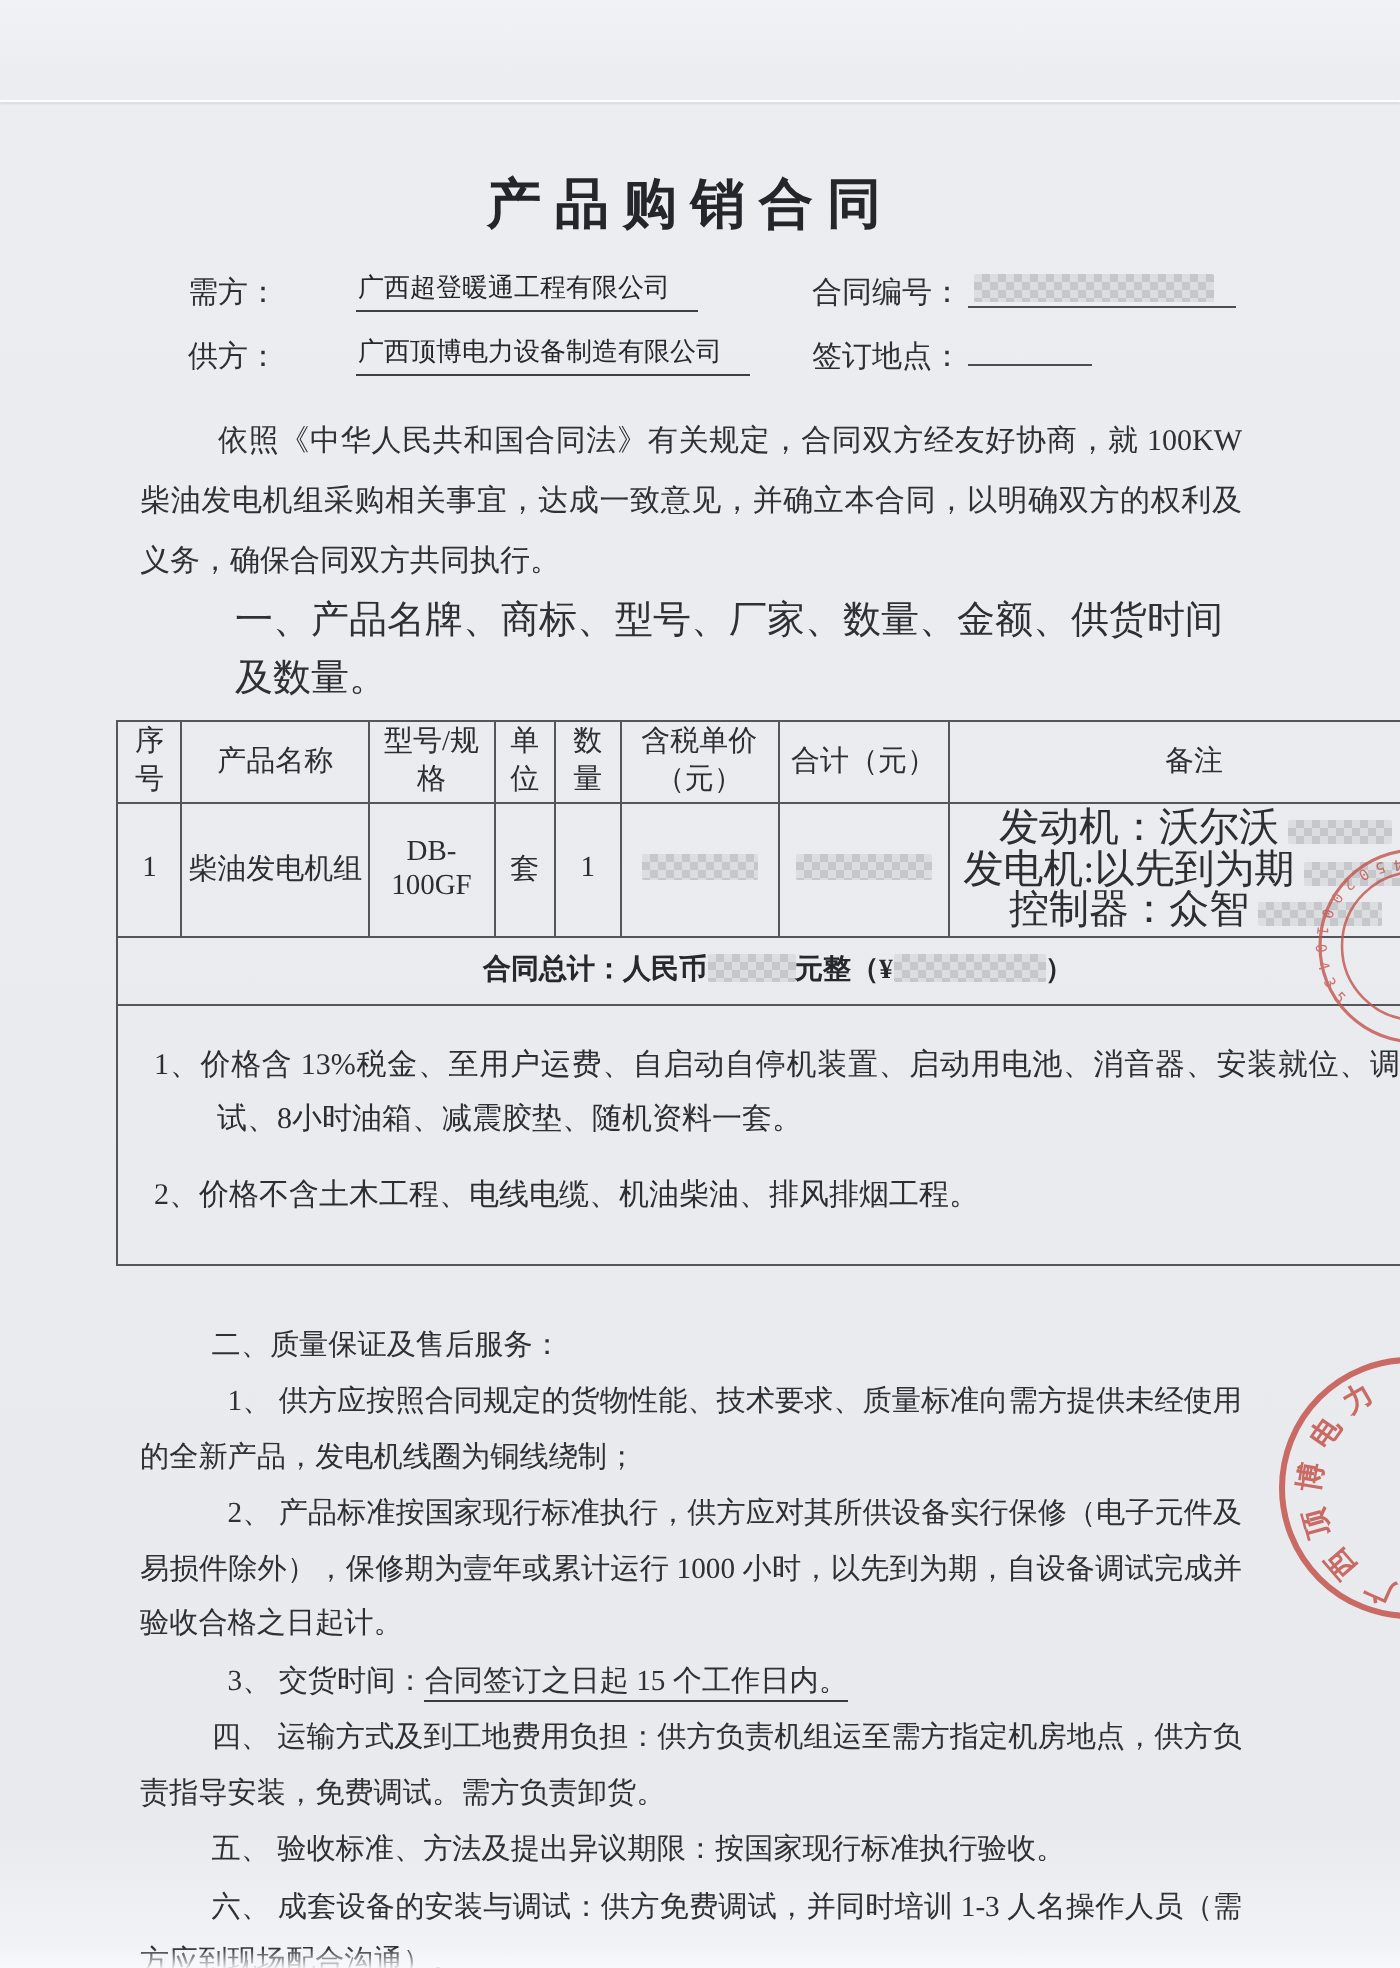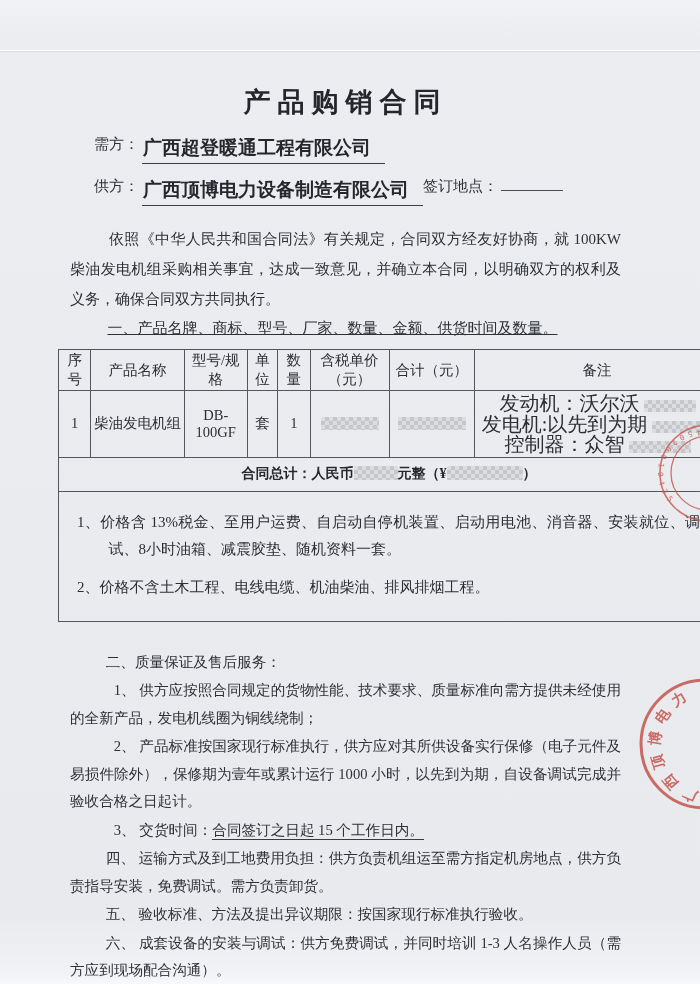--- a/index.html
+++ b/index.html
@@ -11,39 +11,39 @@
     color:#2e3036;
   }
   .crease{position:absolute;left:0;top:50px;width:100%;height:1px;
     background:rgba(255,255,255,.85);box-shadow:0 1px 1px rgba(150,156,168,.25);}
   .content{padding:84px 79px 0 70px;}
   h1.title{margin:0;text-align:center;font-size:27px;letter-spacing:7px;
     font-weight:bold;color:#24262c;}
   
   .parties{margin-top:15px;}
   .party-row{display:flex;align-items:baseline;margin-bottom:10px;}
-  .party-left{flex:1;display:flex;align-items:flex-start;padding-left:24px;}
+  .party-left{flex:1;display:flex;align-items:flex-end;padding-left:24px;gap:36px;}
   .plabel{font-size:15px;white-space:nowrap;margin-right:3px;}
-  .pname{font-size:19px;font-weight:bold;color:#25272d;white-space:nowrap;
+  .pname{font-size:13px;font-weight:normal;color:#25272d;white-space:nowrap;
     border-bottom:1.5px solid #3c3f45;padding:0 14px 2px 1px;}
   .party-right{width:215px;flex:none;display:flex;align-items:baseline;}
   .pline{flex:none;border-bottom:1px solid #4a4d53;height:17px;
     display:flex;align-items:flex-end;padding:0 0 2px 3px;box-sizing:border-box;}
   .pline.long{width:134px;}
   .pline.short{width:62px;}
   
   .mosaic{display:inline-block;vertical-align:-2px;border-radius:1px;
     background-image:
       linear-gradient(45deg,#c6c7cb 25%,transparent 25%,transparent 75%,#c6c7cb 75%),
       linear-gradient(45deg,#c6c7cb 25%,#dcdde0 25%,#dcdde0 75%,#c6c7cb 75%);
     background-position:0 0,4px 4px;background-size:8px 8px;}
   
   p.intro{margin:18px 0 0;font-size:15px;line-height:30px;text-align:justify;
     text-indent:2.6em;}
-  p.h-one{margin:0;font-size:15px;line-height:29px;padding-left:2.5em;text-decoration:underline;}
+  p.h-one{margin:0;font-size:19px;line-height:29px;padding-left:2.5em;}
   
   table.prod{border-collapse:collapse;width:662px;margin:6px 0 0 -12px;
     font-size:14.5px;color:#2c2e34;}
   table.prod td,table.prod th{border:1px solid #53565c;padding:1px 2px;
     font-weight:normal;text-align:center;vertical-align:middle;}
   table.prod thead tr{height:40px;}
   table.prod thead th{line-height:19px;}
   tr.data-row{height:62px;}
   td.remark-cell{text-align:left;padding:2px 3px 2px 5px !important;
     font-size:20px;line-height:20.5px;white-space:nowrap;margin-top:44px;}
@@ -74,20 +74,26 @@
 
   <div class="content">
 
     <h1 class="title">产品购销合同</h1>
 
     <div class="parties">
       <div class="party-row">
         <div class="party-left">
           <span class="plabel">需方：</span>
           <span class="pname">广西超登暖通工程有限公司</span>
+        </div>
+        <div class="party-right">
+          <span class="plabel">合同编号：</span>
+          <span class="pline long">
+              <span class="mosaic" style="width:120px;height:14px;"></span>
+            </span>
         </div>
       </div>
       <div class="party-row">
         <div class="party-left">
           <span class="plabel">供方：</span>
           <span class="pname">广西顶博电力设备制造有限公司</span>
         </div>
         <div class="party-right">
           <span class="plabel">签订地点：</span>
           <span class="pline short"></span>

